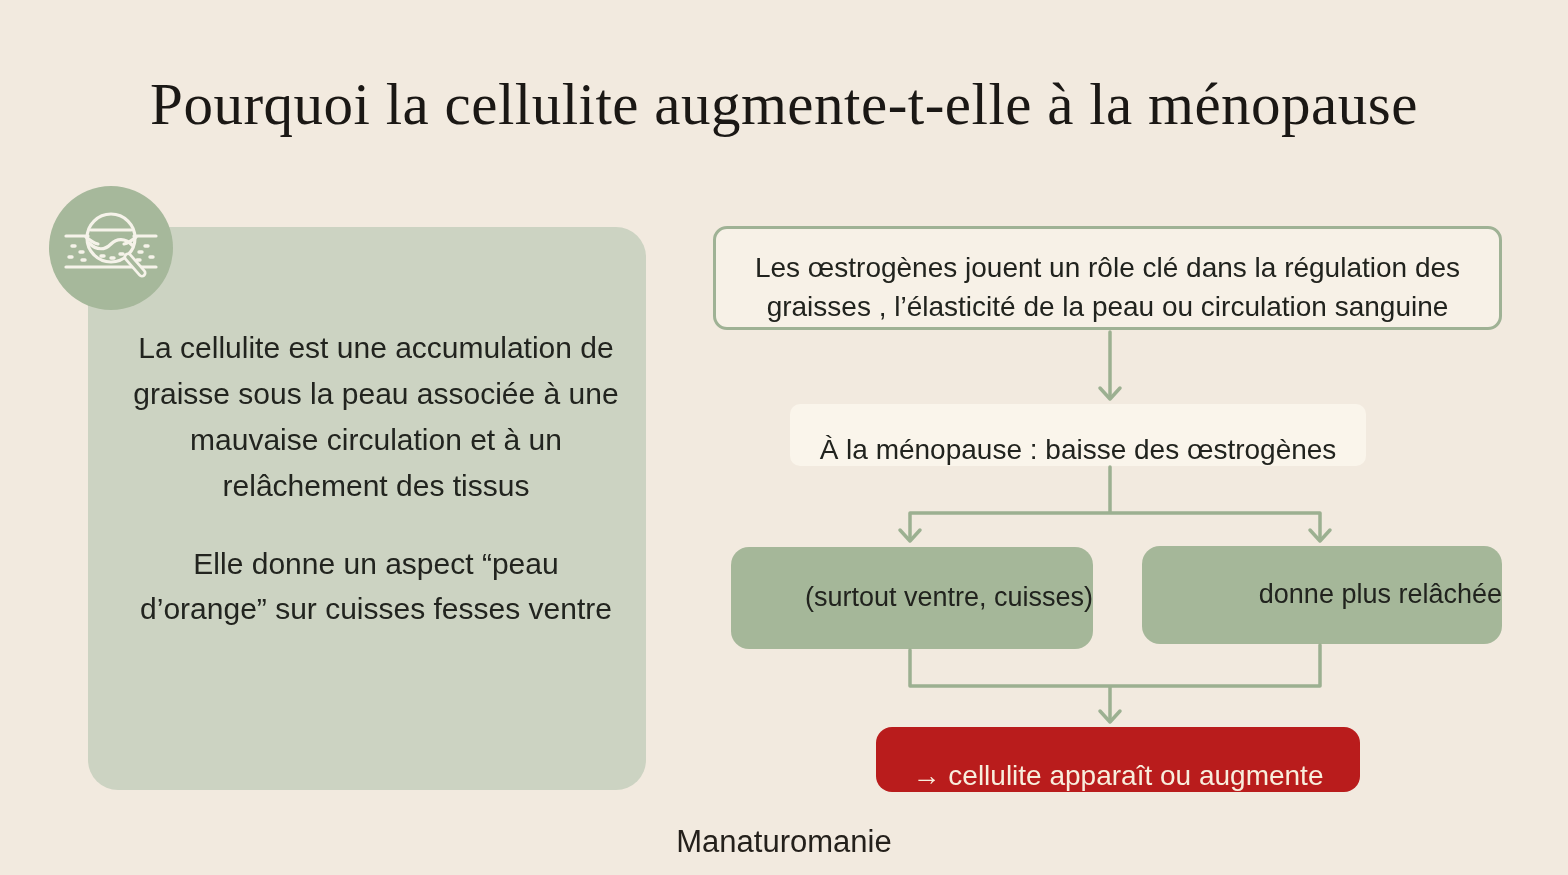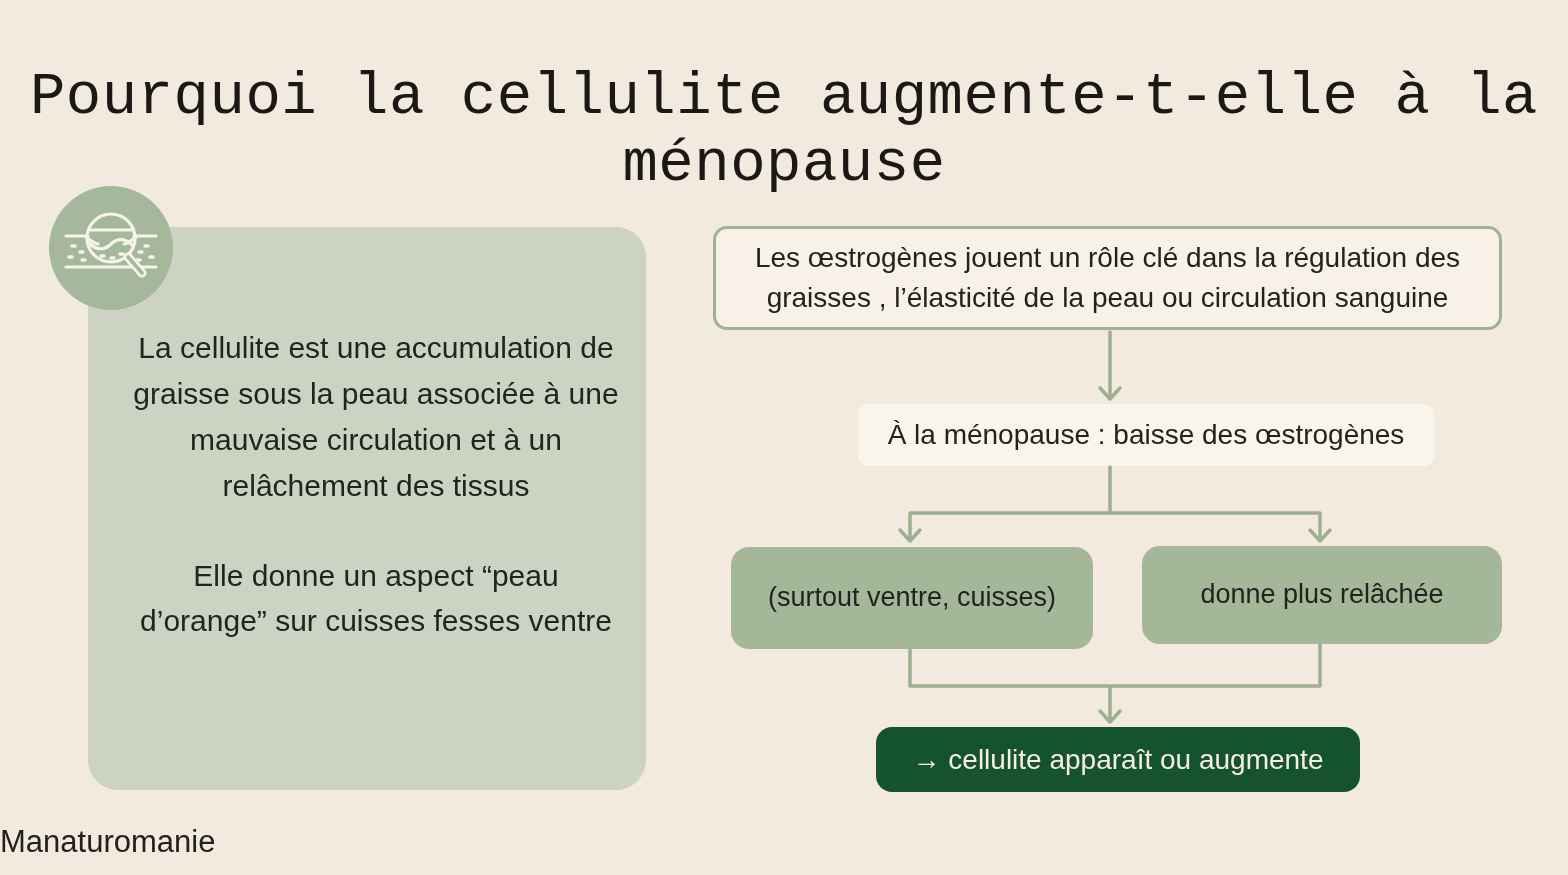--- a/index.html
+++ b/index.html
@@ -7,25 +7,25 @@
   .canvas {
     position: relative;
     width: 1568px;
     height: 875px;
     background: #f2eadf;
     overflow: hidden;
     font-family: "Liberation Sans", sans-serif;
   }
   .title {
     position: absolute;
-    top: 64px;
+    top: 70px;
     left: 0;
     width: 100%;
     text-align: center;
-    font-family: Liberation Mono, monospace;
+    font-family: Liberation Serif, serif;
     font-weight: 500;
     font-size: 59px;
     letter-spacing: 0.5px;
     color: #1b1815;
   }
   .icon-circle {
     position: absolute;
     left: 49px;
     top: 186px;
     width: 124px;
@@ -45,72 +45,73 @@
     height: 563px;
     background: #ccd3c2;
     border-radius: 30px;
     padding: 98px 24px 0 42px;
     text-align: center;
     color: #22241f;
     font-size: 30px;
     line-height: 1.53;
     z-index: 2;
   }
-  .info-panel p + p { margin-top: 44px; }
+  .info-panel p + p { margin-top: 32px; }
   .flow-box {
     position: absolute;
     display: flex;
-    align-items: center;
+    align-items: flex-end;
     justify-content: center;
     text-align: center;
     color: #21231e;
   }
   .box-estrogens {
     left: 713px; top: 226px; width: 789px; height: 104px;
     background: #f7f1e7;
     border: 3px solid #9fb295;
     border-radius: 14px;
     font-size: 28px;
     line-height: 1.42;
     padding: 0 34px;
   }
   .box-menopause {
-    left: 858px; top: 404px; width: 576px; height: 62px;
+    left: 790px; top: 404px; width: 576px; height: 62px;
     background: #faf5eb;
     border-radius: 10px;
     font-size: 28px;
   }
   .box-branch {
     background: #a5b799;
     border-radius: 18px;
     font-size: 27px;
     line-height: 1.4;
     flex-direction: column;
   }
   .box-branch-fat  { left: 731px;  top: 547px; width: 362px; height: 102px; }
   .box-branch-skin { left: 1142px; top: 546px; width: 360px; height: 98px; }
   .box-result {
     left: 876px; top: 727px; width: 484px; height: 65px;
-    background: #14532d;
+    background: #b91c1c;
     border-radius: 16px;
     font-size: 28px;
     color: #f8eedd;
   }
   .connectors {
     position: absolute;
     left: 0; top: 0;
     width: 1568px; height: 875px;
     pointer-events: none;
     z-index: 1;
   }
   .footer {
     position: absolute;
     top: 824px;
     left: 0;
     width: 100%;
+    text-align: center;
     font-size: 31px;
     font-weight: 500;
     color: #24201b;
   }
 </style>
 </head>
 <body>
 
 <div class="canvas">
 

